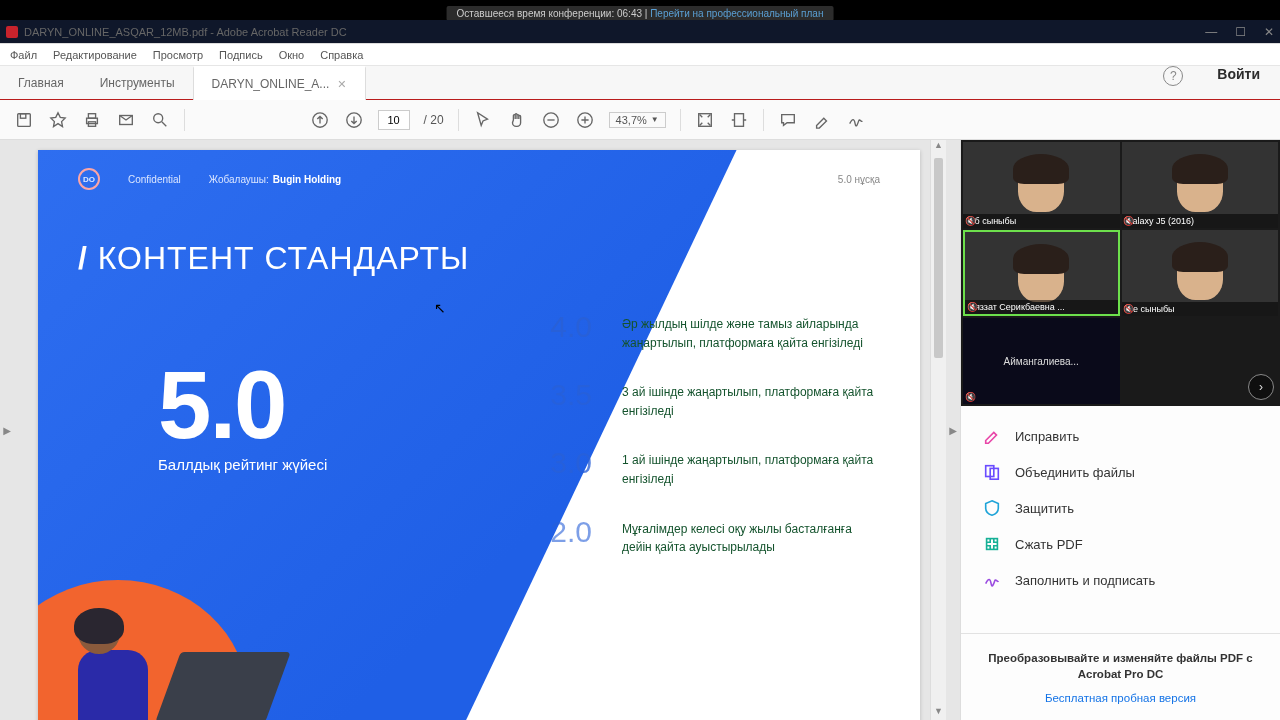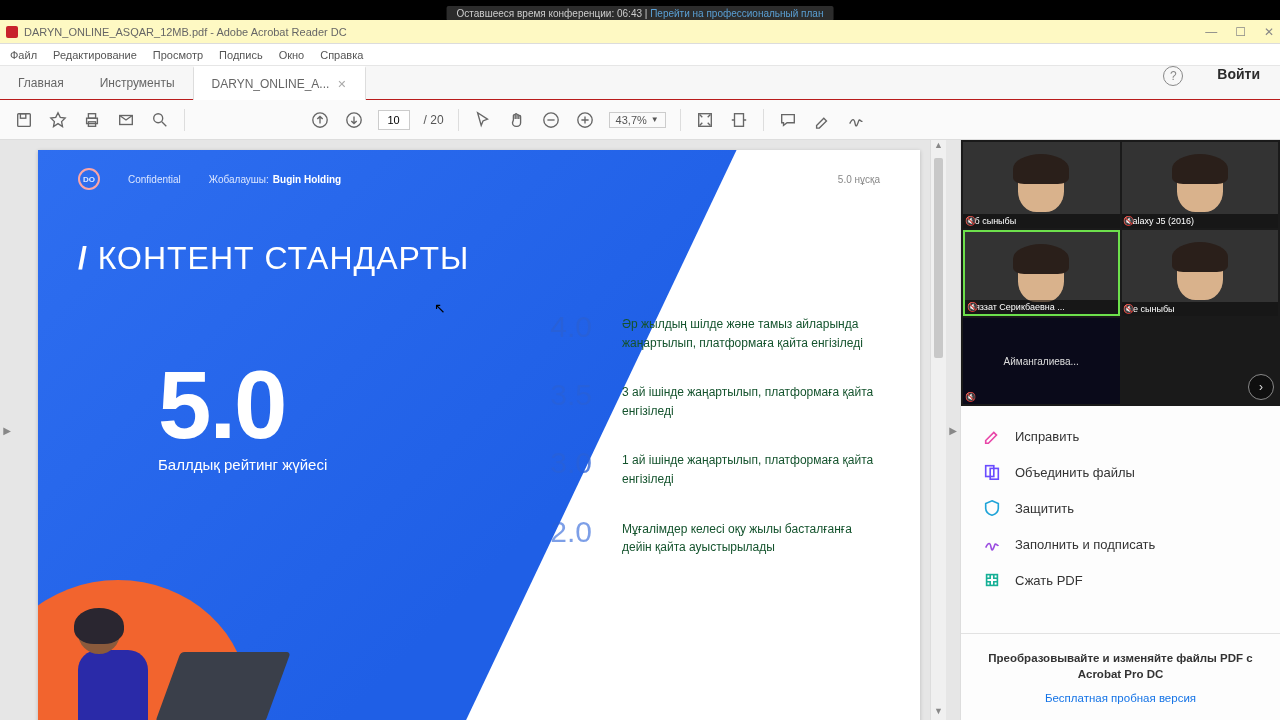--- a/index.html
+++ b/index.html
@@ -1,20 +1,20 @@
 <!DOCTYPE html>
 <html><head>
 <meta charset="utf-8">
 <style>
 *{box-sizing:border-box;margin:0;padding:0;font-family:"Segoe UI",Arial,sans-serif}
 body{width:1280px;height:720px;background:#000;overflow:hidden;position:relative}
 .zoom-bar{position:absolute;top:6px;left:50%;transform:translateX(-50%);background:#2c2c2c;color:#ccc;font-size:10px;padding:2px 10px;border-radius:2px;white-space:nowrap}
 .zoom-bar a{color:#5a9fd4;text-decoration:none}
 .win{position:absolute;top:20px;left:0;right:0;bottom:0;background:#fff}
-.titlebar{height:24px;background:#fef9c3;display:flex;align-items:center;padding:0 6px;border-bottom:1px solid #dcdcdc}
+.titlebar{height:24px;background:#0f172a;display:flex;align-items:center;padding:0 6px;border-bottom:1px solid #dcdcdc}
 .titlebar .pdf-ico{width:12px;height:12px;background:#c8232c;border-radius:2px;margin-right:6px}
 .titlebar .title{font-size:11px;color:#666}
 .winbtns{margin-left:auto;display:flex;gap:18px;color:#888;font-size:12px}
 .winbtns span{cursor:pointer}
 .menubar{height:22px;background:#fff;display:flex;align-items:center;gap:16px;padding:0 10px;border-bottom:1px solid #e6e6e6;font-size:11px;color:#555}
 .menubar span{cursor:pointer}
 .tabbar{height:34px;background:#f7f7f7;display:flex;align-items:flex-start;border-bottom:1px solid #b91c1c}
 .tab{height:34px;display:flex;align-items:center;padding:0 18px;font-size:12px;color:#666;cursor:pointer}
 .tab.active{background:#fff;border-top:2px solid #fff;border-right:1px solid #ddd;border-left:1px solid #ddd}
 .tab .close{margin-left:8px;color:#aaa;font-size:11px}
@@ -336,35 +336,35 @@
           </div>
           <div class="trow">
             <span class="tico2" style="color:#1fa4d8">
               <svg width="18" height="18" viewBox="0 0 20 20" fill="none" stroke="currentColor" stroke-width="1.8">
                 <path d="M10 2l7 3v5c0 5-3 7-7 8-4-1-7-3-7-8V5z"></path>
               </svg>
             </span>
             <span>Защитить</span>
           </div>
           <div class="trow">
-            <span class="tico2" style="color:#9b4de0">
-              <svg width="18" height="18" viewBox="0 0 20 20" fill="none" stroke="currentColor" stroke-width="1.8">
-                <path d="M3 14c3-6 5-6 6 0s3 0 4-3 3 2 4 0"></path>
-              </svg>
-            </span>
-            <span>Заполнить и подписать</span>
-          </div>
-          <div class="trow">
             <span class="tico2" style="color:#16b096">
               <svg width="18" height="18" viewBox="0 0 20 20" fill="none" stroke="currentColor" stroke-width="1.8">
                 <rect x="4" y="4" width="12" height="12"></rect>
                 <path d="M8 4v4H4m12 0h-4V4M4 12h4v4m4 0v-4h4"></path>
               </svg>
             </span>
             <span>Сжать PDF</span>
+          </div>
+          <div class="trow">
+            <span class="tico2" style="color:#9b4de0">
+              <svg width="18" height="18" viewBox="0 0 20 20" fill="none" stroke="currentColor" stroke-width="1.8">
+                <path d="M3 14c3-6 5-6 6 0s3 0 4-3 3 2 4 0"></path>
+              </svg>
+            </span>
+            <span>Заполнить и подписать</span>
           </div>
         </div>
       <div class="promo">
         <div class="pt">Преобразовывайте и изменяйте файлы PDF с Acrobat Pro DC</div>
         <div class="pl">Бесплатная пробная версия</div>
       </div>
     </div>
   </div>
 </div>
 

